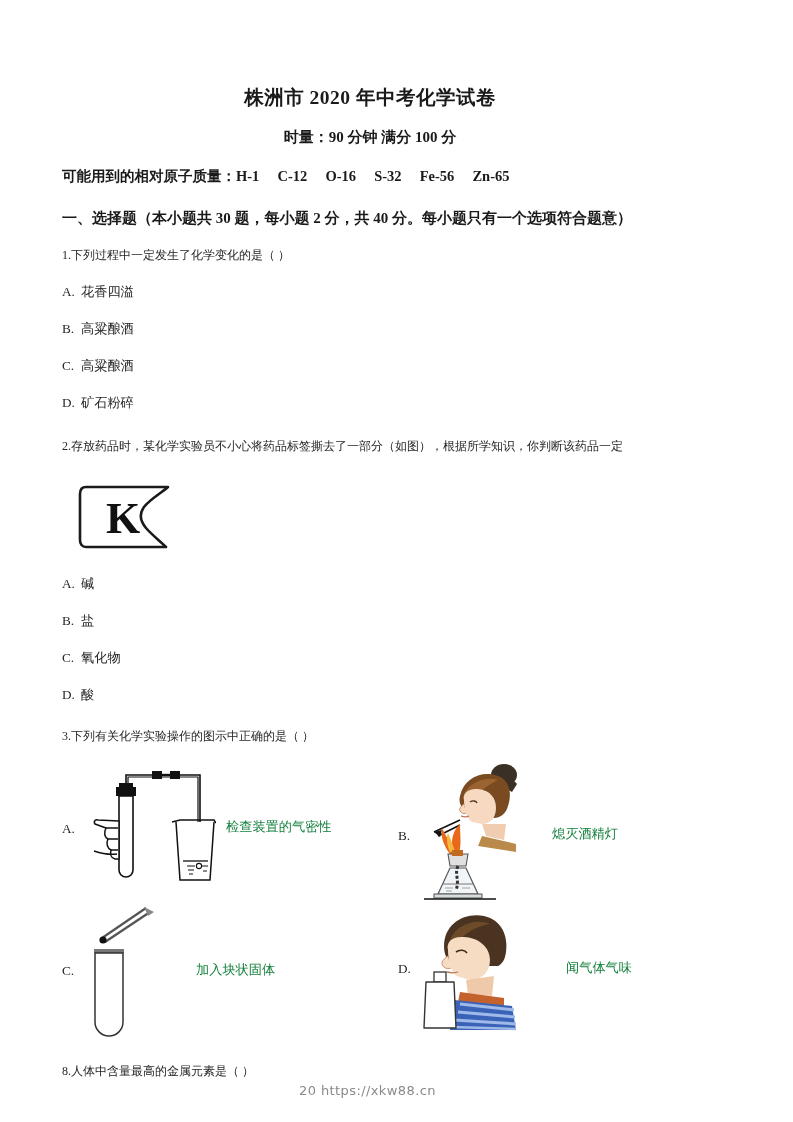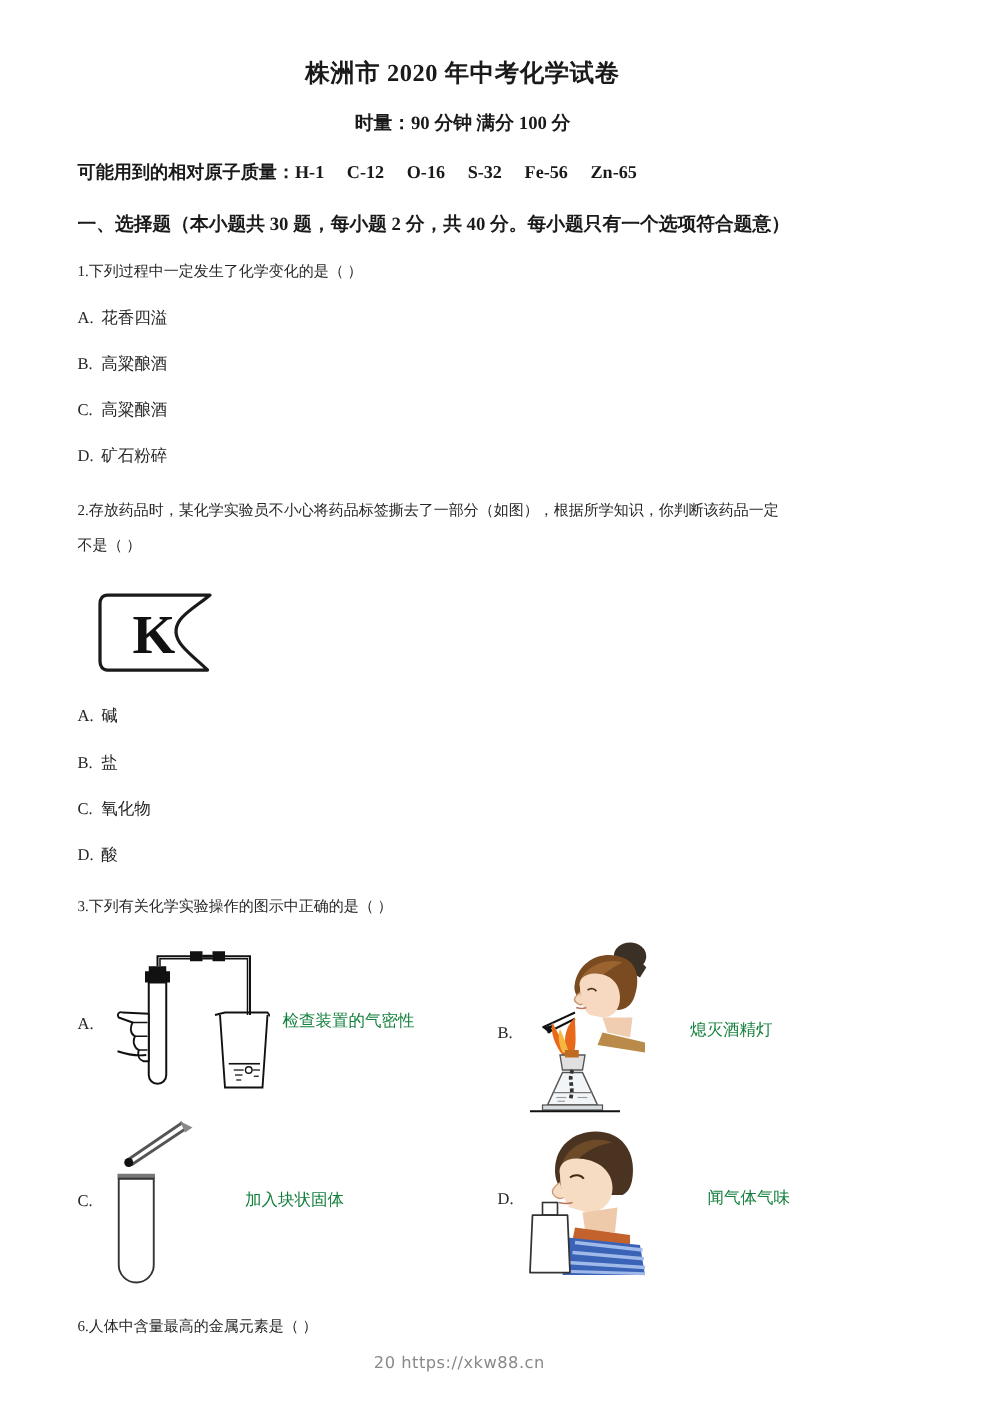--- a/index.html
+++ b/index.html
@@ -13,21 +13,21 @@
     position: relative;
     font-family: "Liberation Serif", "DejaVu Serif", serif;
     color: #1a1a1a;
     overflow: hidden;
   }
   .page {
     position: relative;
     width: 735px;
     height: 1122px;
     box-sizing: border-box;
-    padding: 33px 57px 0 62px;
+    padding: 71px 57px 0 62px;
   }
 
   
   .doc-title {
     text-align: center;
     font-size: 19.5px;
     font-weight: bold;
     letter-spacing: 0.5px;
     margin: 12px 0 0 0;
     line-height: 1.5;
@@ -158,21 +158,20 @@
     <span class="lbl">B.</span><span>高粱酿酒</span>
   </div>
   <div class="opt">
     <span class="lbl">C.</span><span>高粱酿酒</span>
   </div>
   <div class="opt">
     <span class="lbl">D.</span><span>矿石粉碎</span>
   </div>
 
   <div class="q-stem wrap" style="margin-top:20px;">2.存放药品时，某化学实验员不小心将药品标签撕去了一部分（如图），根据所学知识，你判断该药品一定</div>
-  <div class="q-stem" style="margin-top:4px;">不是（          ）</div>
 
   <div class="torn-label-fig">
     <svg width="110" height="76" viewBox="0 0 110 76">
 
       <path d="M 10 6
                L 92 6
                C 84 13, 74 18, 68 26
                C 63 33, 64 40, 70 47
                C 76 54, 84 60, 90 66
                L 10 66
@@ -347,16 +346,16 @@
 
             <rect x="14" y="66" width="12" height="10" fill="#fff" stroke="#333" stroke-width="1.3"></rect>
             <path d="M6 76 L34 76 L36 122 L4 122 Z" fill="#fff" stroke="#333" stroke-width="1.4" stroke-linejoin="round"></path>
           </svg>
         </span>
         <span class="fig-caption">闻气体气味</span>
       </div>
     </div>
   </div>
 
-  <div class="q-stem" style="margin-top:14px;">6.人体中含量最高的金属元素是（          ）</div>
+  <div class="q-stem" style="margin-top:14px;">8.人体中含量最高的金属元素是（          ）</div>
 
   <div class="footer">20 https://xkw88.cn</div>
 </div>
 
 </body></html>

